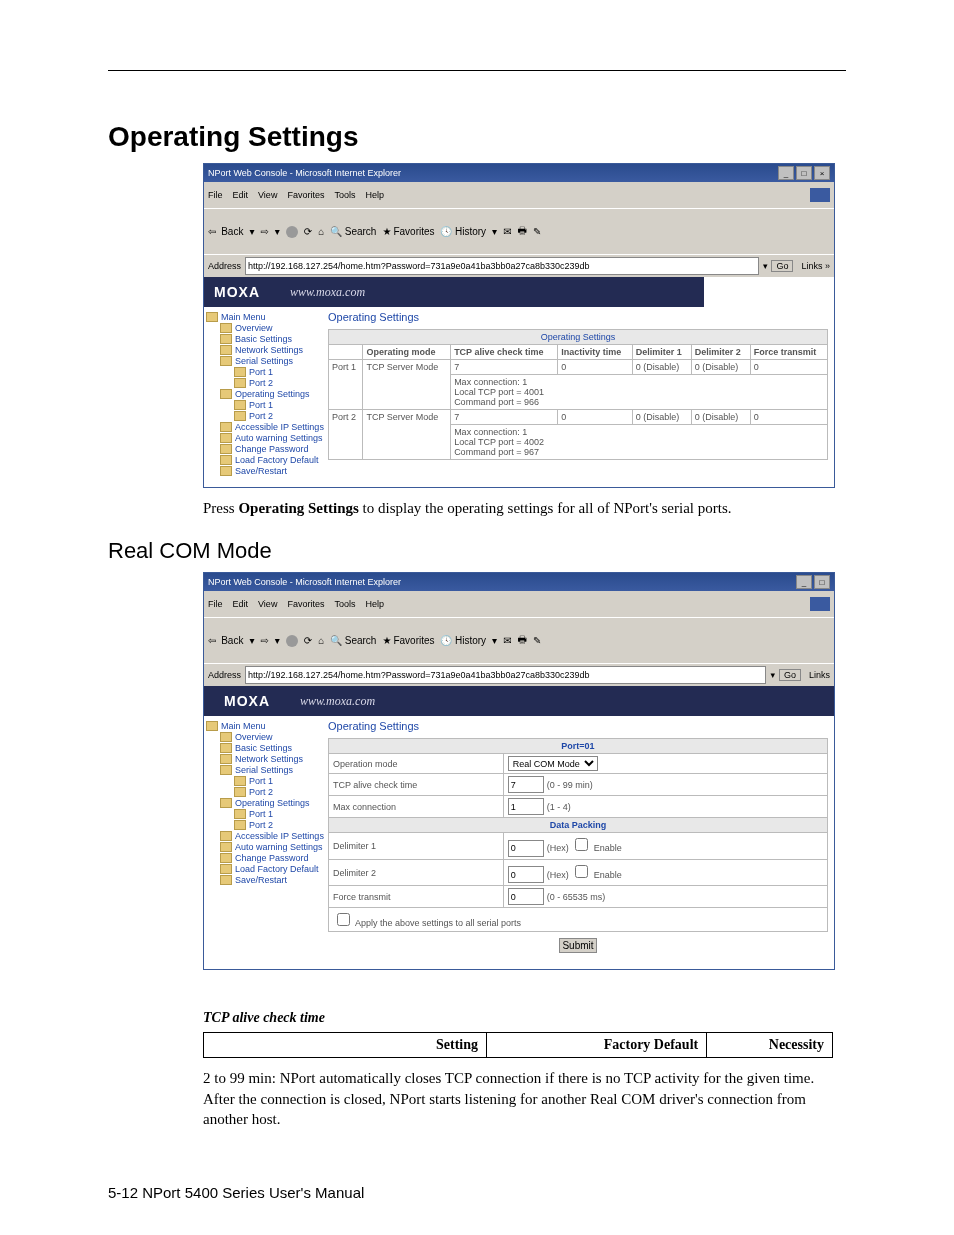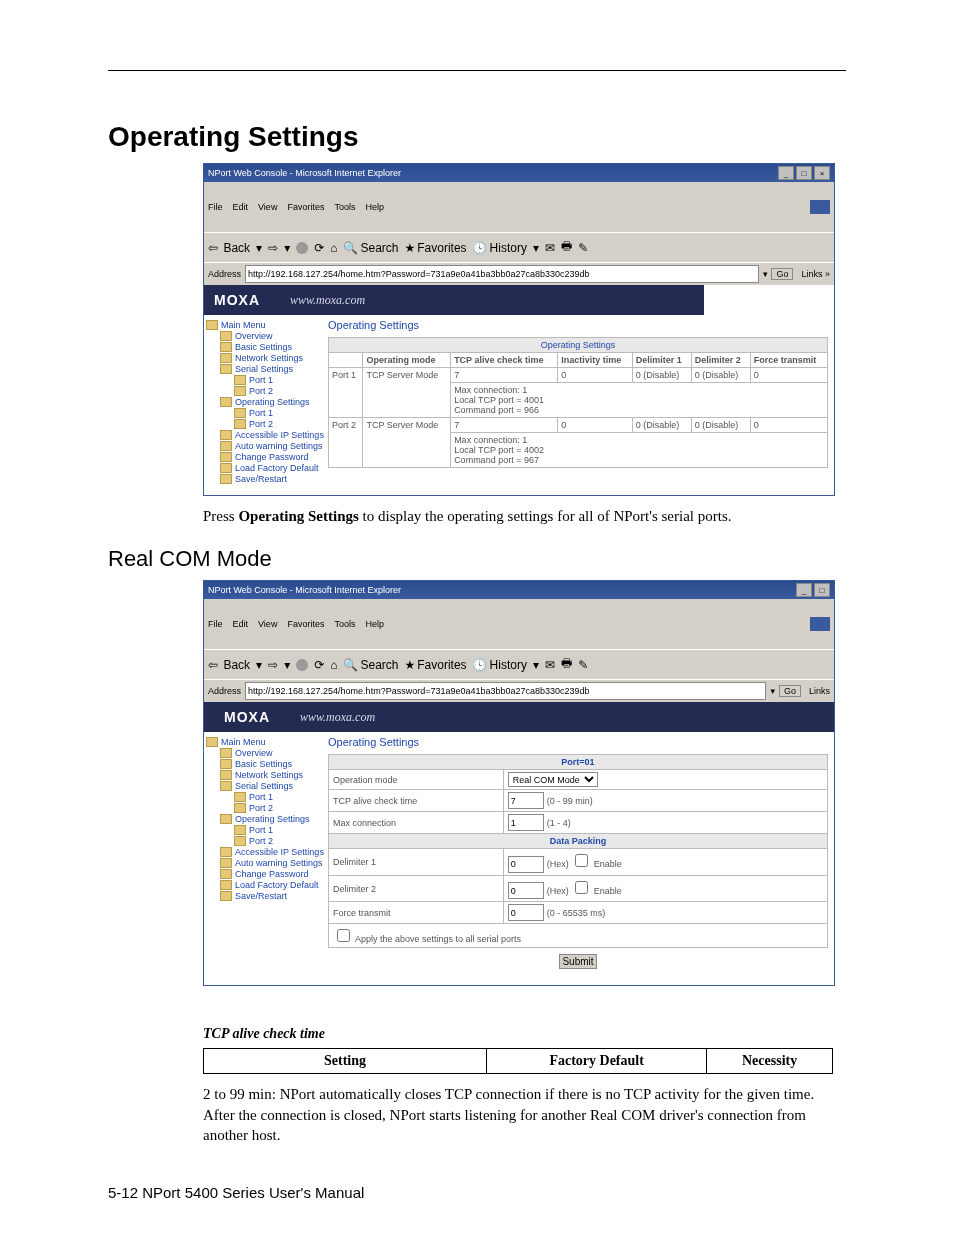--- a/index.html
+++ b/index.html
@@ -61,40 +61,40 @@
     background: #c0c0c0;
     display: inline-flex;
     align-items: center;
     justify-content: center;
     font-size: 8px;
     color: #000;
     border: 1px solid #888;
   }
   .ie-menubar {
     background: #d4d0c8;
-    padding: 18px 4px;
+    padding: 6px 4px;
     display: flex;
     gap: 10px;
     font-size: 9px;
     color: #000;
     align-items: center;
   }
   .ie-menubar .logo-slot {
     margin-left: auto;
     width: 20px;
     height: 14px;
     background: #3a5aa0;
   }
   .ie-toolbar {
     background: #d4d0c8;
-    padding: 4px 4px;
+    padding: 14px 4px;
     display: flex;
     gap: 6px;
     align-items: center;
-    font-size: 12px;
+    font-size: 10px;
     border-top: 1px solid #fff;
   }
   .ie-toolbar .tb-text { margin-left: 2px; }
   .tb-icon {
     width: 12px;
     height: 12px;
     border-radius: 50%;
     background: #999;
     display: inline-block;
   }
@@ -271,21 +271,21 @@
   }
   table.spec-table {
     border-collapse: collapse;
     margin-left: 95px;
     width: 630px;
     font-size: 14px;
   }
   table.spec-table th, table.spec-table td {
     border: 1px solid #000;
     padding: 4px 8px;
-    text-align: center;
+    text-align: right;
   }
   table.spec-table th {
     font-weight: bold;
     background: #fff;
   }
   .footer {
     position: absolute;
     bottom: 34px;
     left: 108px;
     font-family: Arial, sans-serif;

